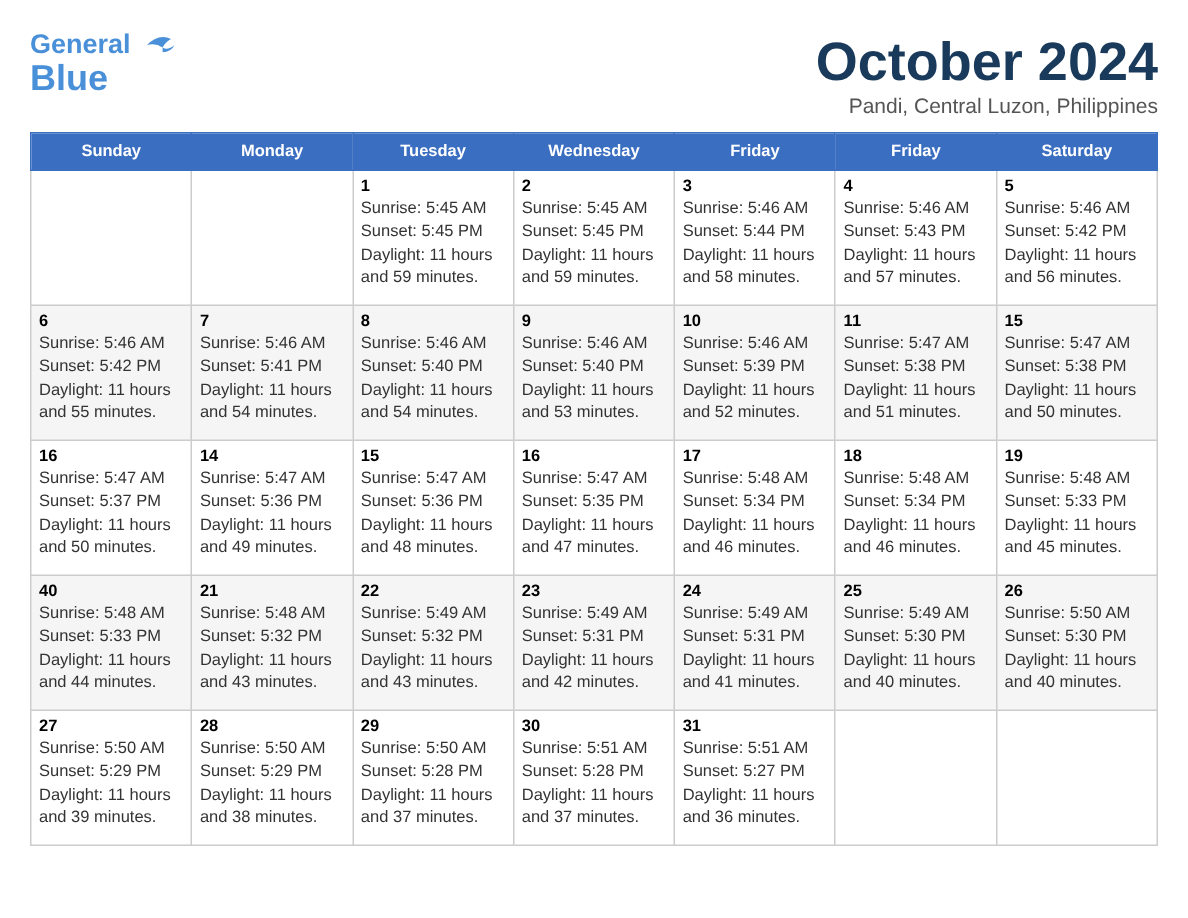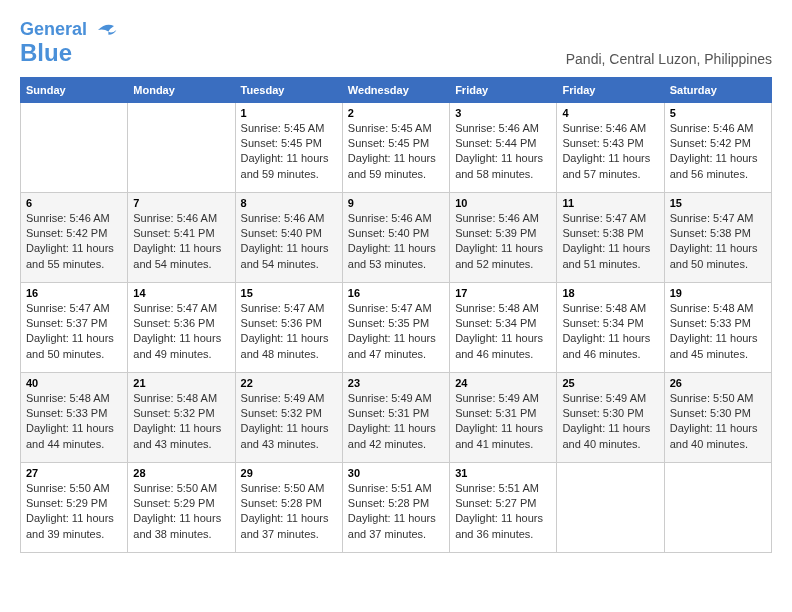--- a/index.html
+++ b/index.html
@@ -6,21 +6,21 @@
     body {
       font-family: Arial, sans-serif;
       background: #fff;
       width: 792px;
       min-height: 612px;
       padding: 20px;
     }
     .header {
       display: flex;
       justify-content: space-between;
-      align-items: flex-end;
+      align-items: flex-start;
       margin-bottom: 10px;
     }
     .logo {
       display: flex;
       align-items: center;
     }
     .logo-text {
       font-size: 18px;
       font-weight: bold;
       color: #1a3a5c;
@@ -47,21 +47,21 @@
       color: #555;
     }
     .calendar {
       width: 100%;
       border-collapse: collapse;
       font-size: 10px;
     }
     .calendar th {
       background: #3a6ec0;
       color: #fff;
-      text-align: left;
+      text-align: center;
       padding: 6px 5px;
       font-size: 11px;
       font-weight: bold;
       border: 1px solid #3a6ec0;
     }
     .calendar td {
       border: 1px solid #ccc;
       vertical-align: top;
       padding: 4px 5px;
       height: 90px;
@@ -100,20 +100,21 @@
         <span>General</span>
         <svg class="logo-bird" viewBox="0 0 30 20" style="display:inline-block;vertical-align:middle;">
           <path d="M5,10 Q15,0 25,5 Q20,8 18,12 Q12,8 5,10Z" fill="#4a90d9"></path>
           <path d="M18,12 Q22,15 28,10 Q25,16 18,16Z" fill="#4a90d9"></path>
         </svg>
       </div>
       <div class="logo-text"><span style="color:#4a90d9;font-weight:bold;font-size:24px;">Blue</span></div>
     </div>
   </div>
   <div class="title-block">
+    <div class="month-title">October 2024</div>
     <div class="subtitle">Pandi, Central Luzon, Philippines</div>
   </div>
 </div>
 
 <table class="calendar">
   <thead>
     <tr id="days-header">
         <th>Sunday</th>
         <th>Monday</th>
         <th>Tuesday</th>

